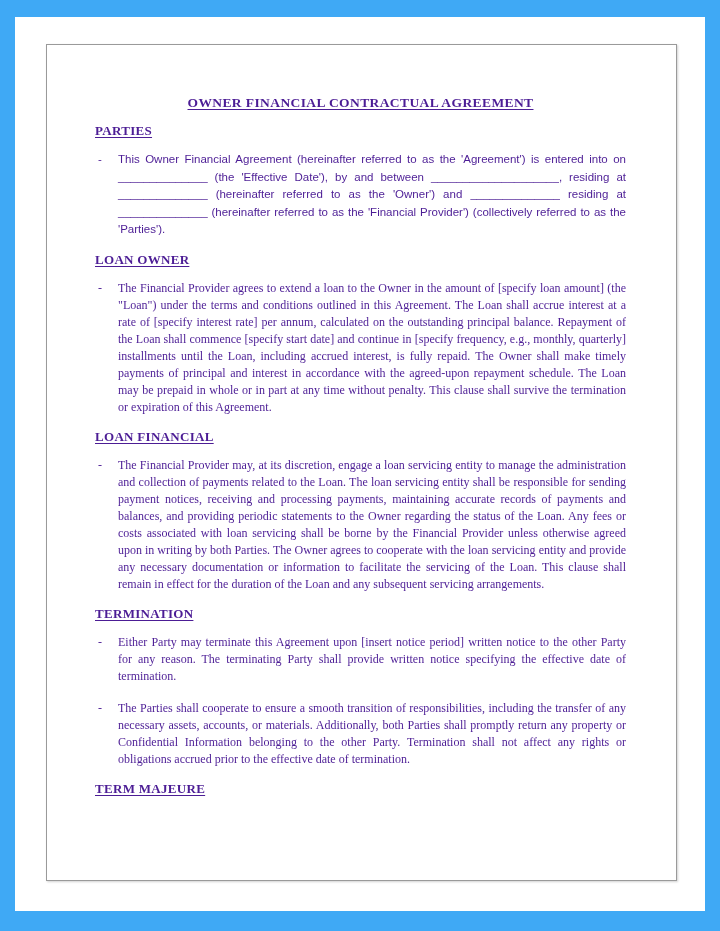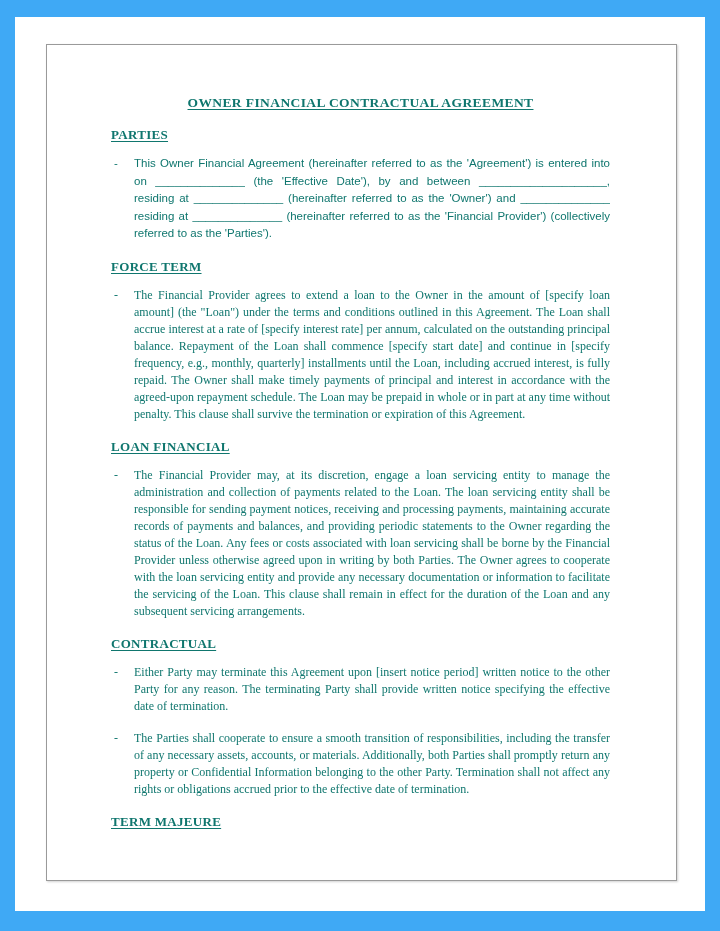--- a/index.html
+++ b/index.html
@@ -19,21 +19,21 @@
     position: absolute;
     left: 31px; top: 27px;
     width: 629px; height: 835px;
     background: #ffffff;
     border: 1px solid #9a9a9a;
     box-shadow: 1px 1px 2px rgba(0,0,0,0.18);
     box-sizing: content-box;
   }
   .content {
     padding: 50px 50px 0 48px;
-    color: #0f766e;
+    color: #4c1d95;
   }
   h1.doc-title {
     font-family: "Liberation Serif", serif;
     font-size: 13.5px;
     font-weight: bold;
     letter-spacing: 0.4px;
     text-align: center;
     text-decoration: underline;
     text-underline-offset: 2px;
     margin: 0 0 11px 0;
@@ -42,21 +42,21 @@
   h2.sec-heading {
     font-family: "Liberation Serif", serif;
     font-size: 13px;
     font-weight: bold;
     letter-spacing: 0.3px;
     text-decoration: underline;
     text-underline-offset: 2px;
     margin: 12px 0 12px 0;
     line-height: 16px;
   }
-  section { margin: 16px; }
+  section { margin: 0; }
   .bullet {
     display: flex;
     align-items: flex-start;
     margin: 0 0 13px 0;
   }
   .bullet + .bullet { margin-top: 15px; }
   .marker {
     flex: 0 0 23px;
     width: 23px;
     padding-left: 3px;
@@ -89,37 +89,37 @@
 
       <section>
         <h2 class="sec-heading">PARTIES</h2>
         <div class="bullet">
           <span class="marker sans">-</span>
           <p class="btext sans">This Owner Financial Agreement (hereinafter referred to as the 'Agreement') is entered into on ______________ (the 'Effective Date'), by and between ____________________, residing at ______________ (hereinafter referred to as the 'Owner') and ______________ residing at ______________ (hereinafter referred to as the 'Financial Provider') (collectively referred to as the 'Parties').</p>
         </div>
       </section>
 
       <section>
-        <h2 class="sec-heading">FORCE TERM</h2>
+        <h2 class="sec-heading">LOAN OWNER</h2>
         <div class="bullet">
           <span class="marker serif">-</span>
           <p class="btext serif">The Financial Provider agrees to extend a loan to the Owner in the amount of [specify loan amount] (the "Loan") under the terms and conditions outlined in this Agreement. The Loan shall accrue interest at a rate of [specify interest rate] per annum, calculated on the outstanding principal balance. Repayment of the Loan shall commence [specify start date] and continue in [specify frequency, e.g., monthly, quarterly] installments until the Loan, including accrued interest, is fully repaid. The Owner shall make timely payments of principal and interest in accordance with the agreed-upon repayment schedule. The Loan may be prepaid in whole or in part at any time without penalty. This clause shall survive the termination or expiration of this Agreement.</p>
         </div>
       </section>
 
       <section>
         <h2 class="sec-heading">LOAN FINANCIAL</h2>
         <div class="bullet">
           <span class="marker serif">-</span>
           <p class="btext serif">The Financial Provider may, at its discretion, engage a loan servicing entity to manage the administration and collection of payments related to the Loan. The loan servicing entity shall be responsible for sending payment notices, receiving and processing payments, maintaining accurate records of payments and balances, and providing periodic statements to the Owner regarding the status of the Loan. Any fees or costs associated with loan servicing shall be borne by the Financial Provider unless otherwise agreed upon in writing by both Parties. The Owner agrees to cooperate with the loan servicing entity and provide any necessary documentation or information to facilitate the servicing of the Loan. This clause shall remain in effect for the duration of the Loan and any subsequent servicing arrangements.</p>
         </div>
       </section>
 
       <section>
-        <h2 class="sec-heading">CONTRACTUAL</h2>
+        <h2 class="sec-heading">TERMINATION</h2>
         <div class="bullet">
           <span class="marker serif">-</span>
           <p class="btext serif">Either Party may terminate this Agreement upon [insert notice period] written notice to the other Party for any reason. The terminating Party shall provide written notice specifying the effective date of termination.</p>
         </div>
         <div class="bullet">
           <span class="marker serif">-</span>
           <p class="btext serif">The Parties shall cooperate to ensure a smooth transition of responsibilities, including the transfer of any necessary assets, accounts, or materials. Additionally, both Parties shall promptly return any property or Confidential Information belonging to the other Party. Termination shall not affect any rights or obligations accrued prior to the effective date of termination.</p>
         </div>
       </section>
 

